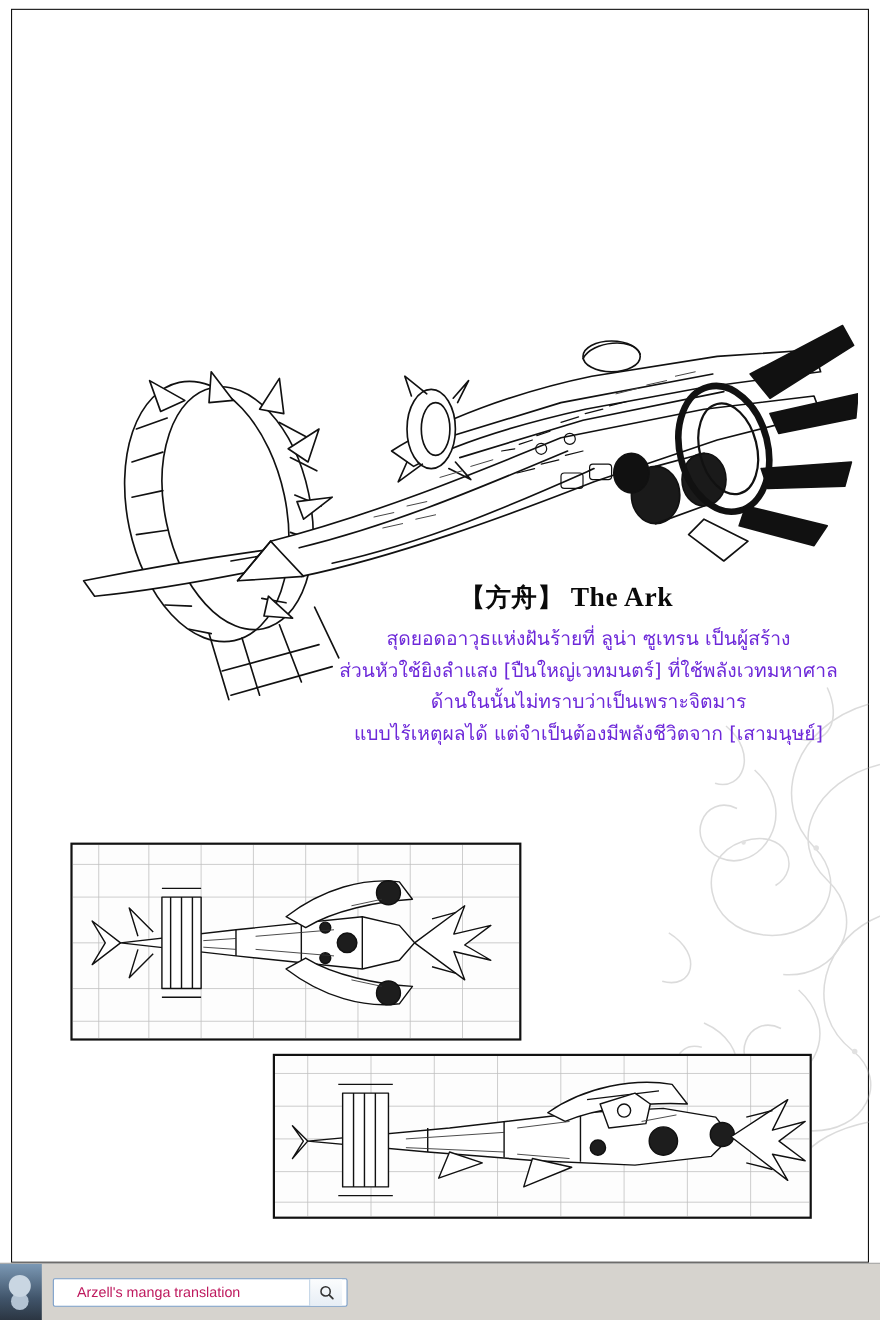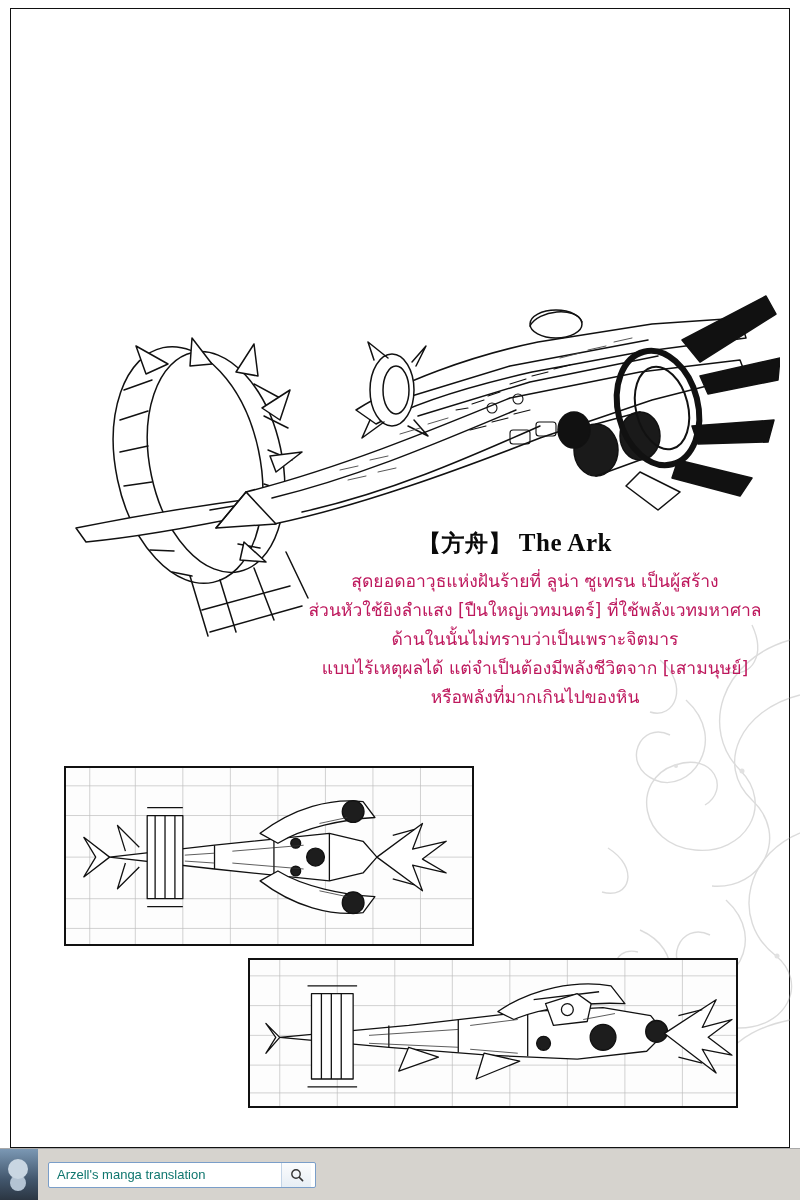--- a/index.html
+++ b/index.html
@@ -63,21 +63,21 @@
     font-weight: 700;
     font-size: 23px;
   }
   .caption-lines {
     margin-top: 8px;
   }
   .caption-line {
     font-family: "DejaVu Sans", sans-serif;
     font-size: 17.5px;
     line-height: 29px;
-    color: #be185d;
+    color: #6d28d9;
     white-space: nowrap;
   }
 
   
   .blueprint {
     position: absolute;
     border: 2px solid #111;
     background: #fdfdfd;
     overflow: hidden;
   }
@@ -132,22 +132,22 @@
     display: flex;
     align-items: center;
     position: relative;
   }
   .search-wrap input {
     border: 0;
     outline: none;
     background: transparent;
     font-family: "Liberation Sans", sans-serif;
     font-size: 13px;
-    color: #0f766e;
-    padding: 0 8px;
+    color: #be185d;
+    padding: 0 21px;
     width: 232px;
     height: 24px;
   }
   .search-btn {
     width: 30px; height: 24px;
     border-left: 1px solid #c3d4e6;
     background: linear-gradient(180deg,#fbfcfd 0%, #e7eef5 100%);
     display: flex; align-items: center; justify-content: center;
     cursor: pointer;
   }
@@ -257,21 +257,20 @@
   <div class="caption-block">
     <div class="caption-title">
       <span class="kanji">【方舟】</span>
       <span>The Ark</span>
     </div>
     <div class="caption-lines">
       <div class="caption-line">สุดยอดอาวุธแห่งฝันร้ายที่ ลูน่า ซูเทรน เป็นผู้สร้าง</div>
       <div class="caption-line">ส่วนหัวใช้ยิงลำแสง [ปืนใหญ่เวทมนตร์] ที่ใช้พลังเวทมหาศาล</div>
       <div class="caption-line">ด้านในนั้นไม่ทราบว่าเป็นเพราะจิตมาร</div>
       <div class="caption-line">แบบไร้เหตุผลได้ แต่จำเป็นต้องมีพลังชีวิตจาก [เสามนุษย์]</div>
-      <div class="caption-line">หรือพลังที่มากเกินไปของหิน</div>
     </div>
   </div>
 
   <div class="blueprint" id="blueprint-top">
     <svg class="bp-grid" viewBox="0 0 410 180" preserveAspectRatio="none">
       <g stroke="#8a8a8a" stroke-width="0.7">
         <path d="M24 0 V180 M70 0 V180 M118 0 V180 M166 0 V180 M214 0 V180 M262 0 V180 M310 0 V180 M358 0 V180"></path>
         <path d="M0 18 H410 M0 48 H410 M0 90 H410 M0 132 H410 M0 162 H410"></path>
       </g>
     </svg>

